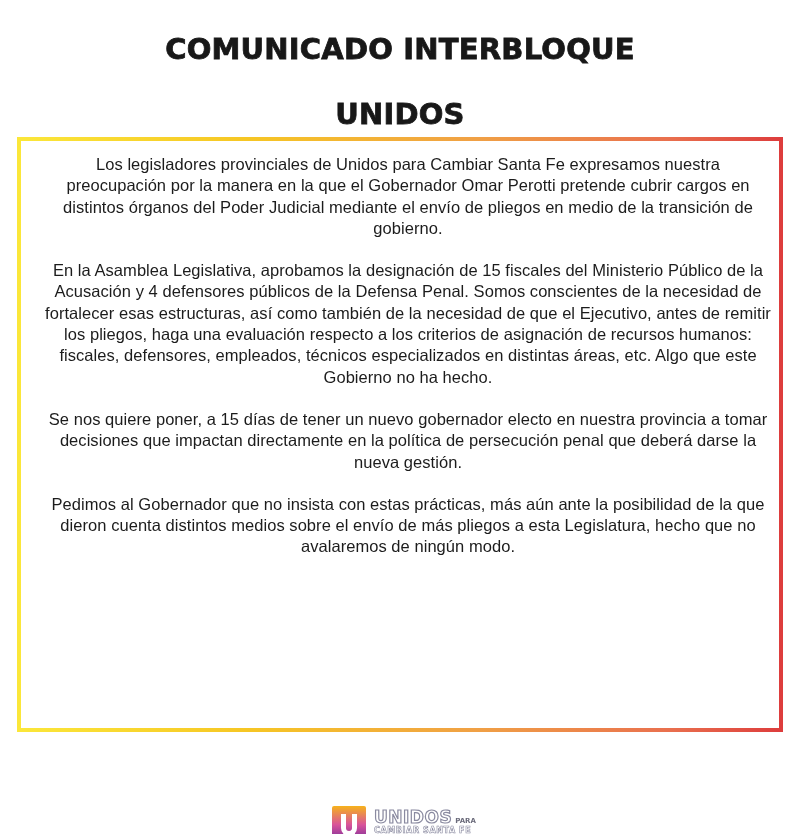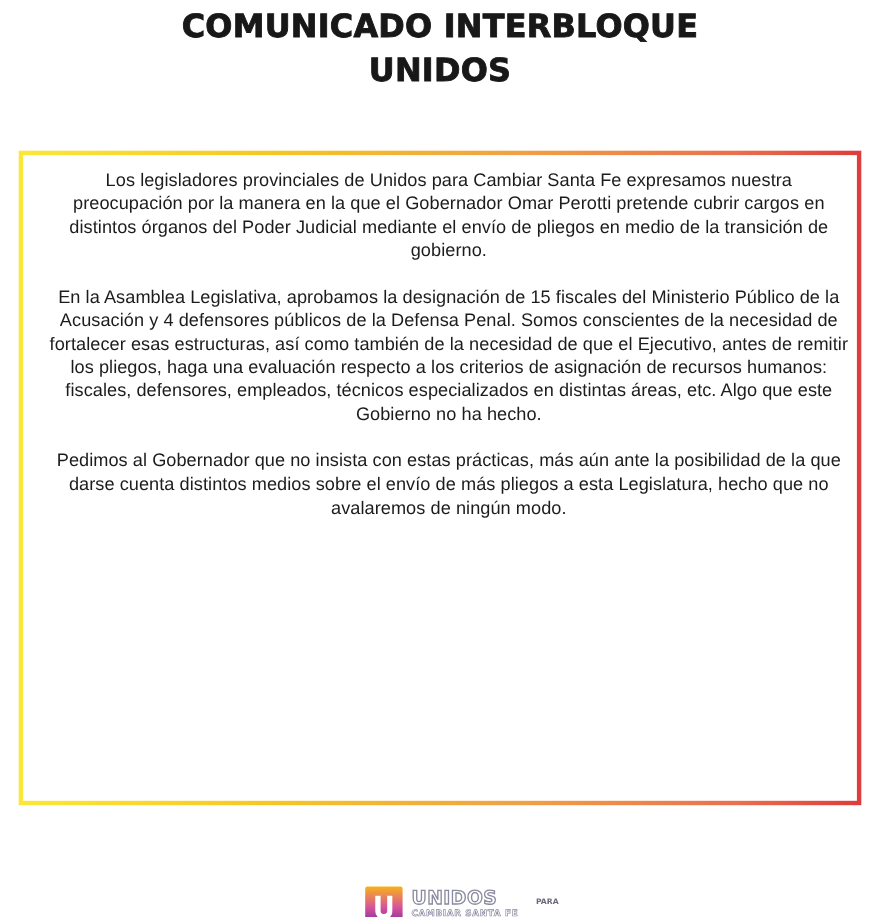--- a/index.html
+++ b/index.html
@@ -22,21 +22,21 @@
       width: 800px;
       text-align: center;
       font-family: "DejaVu Sans", sans-serif;
       font-weight: 900;
       font-size: 29px;
       line-height: 40px;
       letter-spacing: 0.2px;
       color: #181818;
       -webkit-text-stroke: 0.8px #181818;
     }
-    .title .line { display: block; }
+    .title .line { display: block; margin-top: 25px; }
     .frame {
       position: absolute;
       left: 17px;
       top: 137px;
       width: 766px;
       height: 595px;
       box-sizing: border-box;
       padding: 4px;
       background: linear-gradient(90deg, #fbe73a 0%, #f6c624 30%, #f0a045 60%, #e9704e 85%, #dd3c3c 100%);
     }
@@ -100,21 +100,20 @@
       line-height: 17px;
       color: #ffffff;
       -webkit-text-stroke: 1.2px #8a8aa0;
       letter-spacing: 0.5px;
     }
     .logo-para {
       font-family: "DejaVu Sans", sans-serif;
       font-size: 7px;
       font-weight: bold;
       color: #6a6a7a;
-      margin-left: 32px;
     }
     .logo-sub {
       font-family: "DejaVu Sans", sans-serif;
       font-size: 8px;
       font-weight: bold;
       color: #ffffff;
       -webkit-text-stroke: 0.6px #8a8aa0;
       letter-spacing: 0.6px;
       line-height: 10px;
     }
@@ -124,21 +123,22 @@
 
 <div class="title">
   <span class="line">COMUNICADO INTERBLOQUE</span>
   <span class="line">UNIDOS</span>
 </div>
 
 <div class="frame">
   <div class="frame-inner">
     <p class="para">Los legisladores provinciales de Unidos para Cambiar Santa Fe expresamos nuestra preocupación por la manera en la que el Gobernador Omar Perotti pretende cubrir cargos en distintos órganos del Poder Judicial mediante el envío de pliegos en medio de la transición de gobierno.</p>
     <p class="para">En la Asamblea Legislativa, aprobamos la designación de 15 fiscales del Ministerio Público de la Acusación y 4 defensores públicos de la Defensa Penal. Somos conscientes de la necesidad de fortalecer esas estructuras, así como también de la necesidad de que el Ejecutivo, antes de remitir los pliegos, haga una evaluación respecto a los criterios de asignación de recursos humanos: fiscales, defensores, empleados, técnicos especializados en distintas áreas, etc. Algo que este Gobierno no ha hecho.</p>
-    <p class="para">Pedimos al Gobernador que no insista con estas prácticas, más aún ante la posibilidad de la que darse cuenta distintos medios sobre el envío de más pliegos a esta Legislatura, hecho que no avalaremos de ningún modo.</p>
+    <p class="para">Se nos quiere poner, a 15 días de tener un nuevo gobernador electo en nuestra provincia a tomar decisiones que impactan directamente en la política de persecución penal que deberá darse la nueva gestión.</p>
+    <p class="para">Pedimos al Gobernador que no insista con estas prácticas, más aún ante la posibilidad de la que dieron cuenta distintos medios sobre el envío de más pliegos a esta Legislatura, hecho que no avalaremos de ningún modo.</p>
   </div>
 </div>
 
 <div class="logo">
   <div class="logo-mark">
     <div class="u"></div>
   </div>
   <div class="logo-text">
     <div class="logo-main">
       <span class="logo-word">UNIDOS</span>

